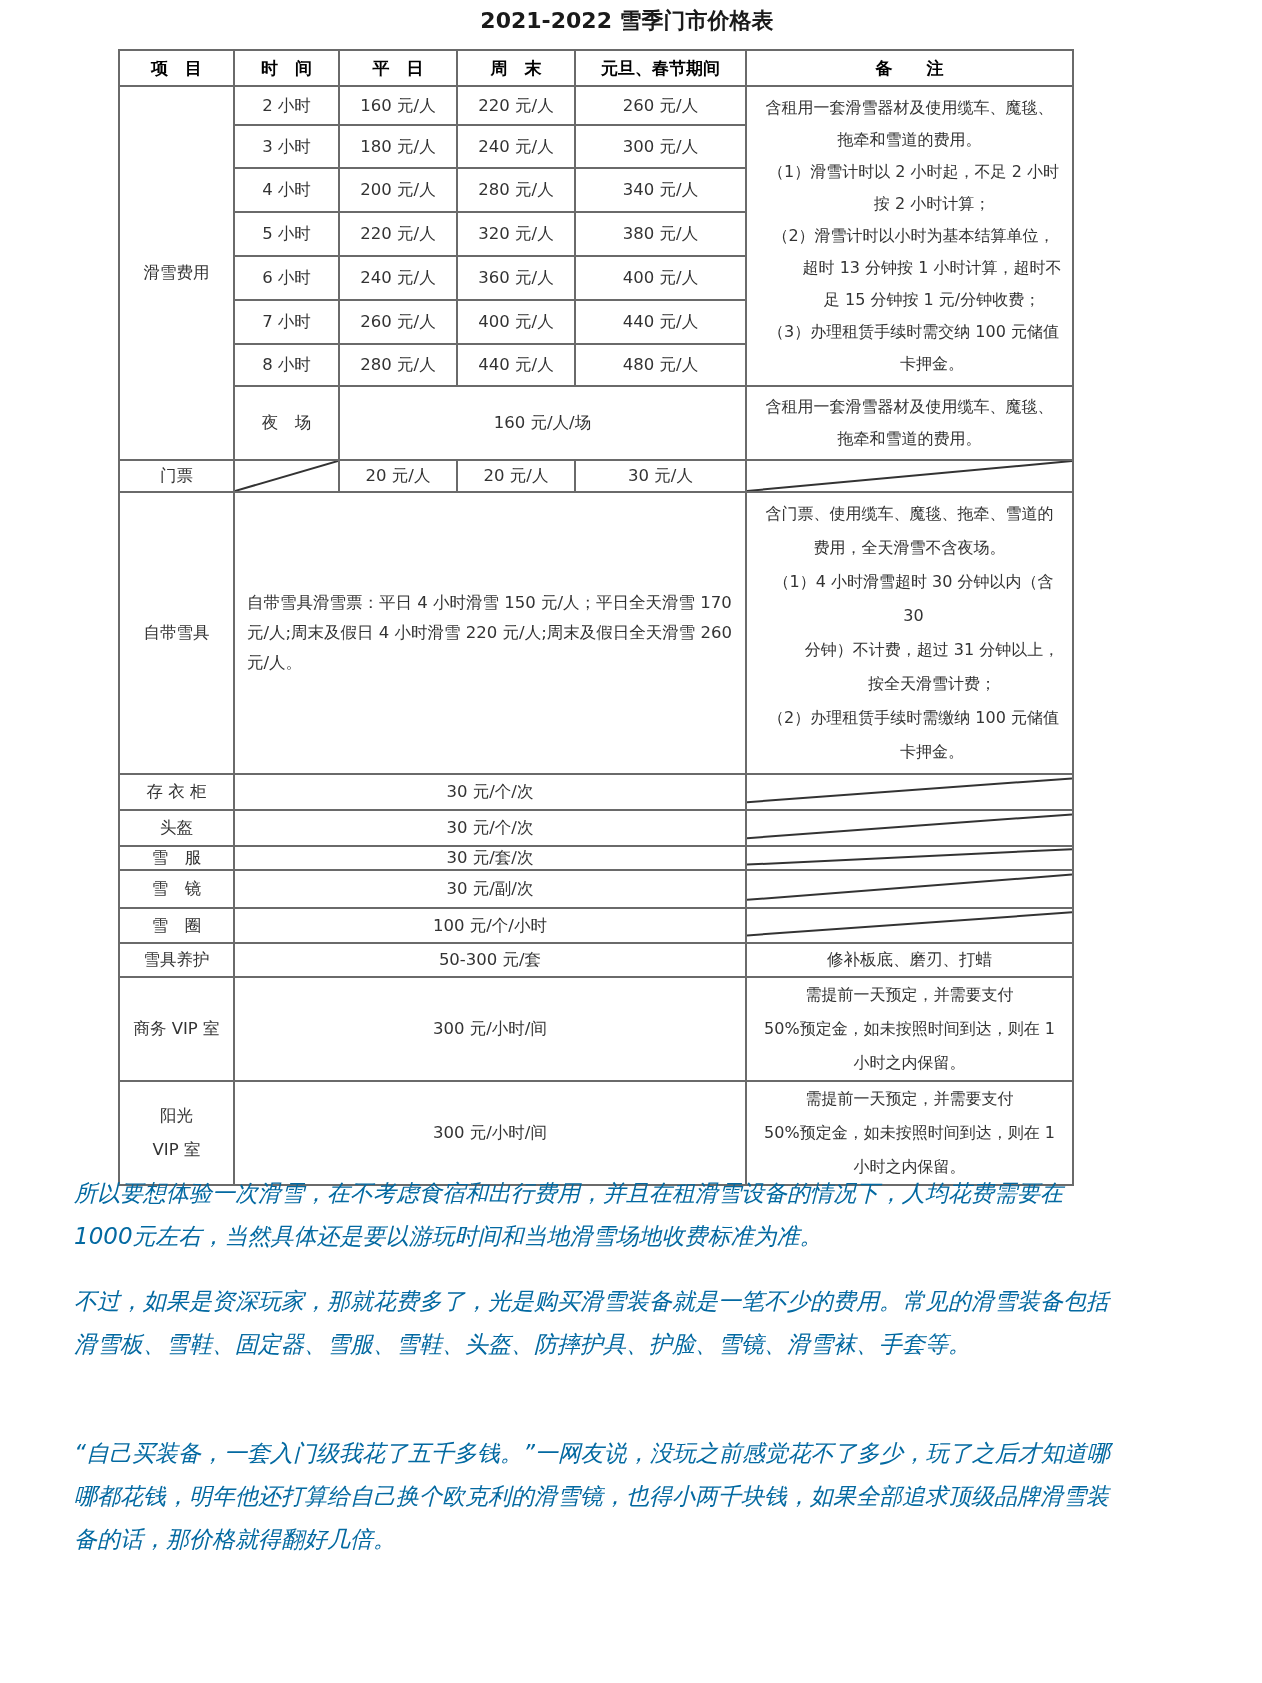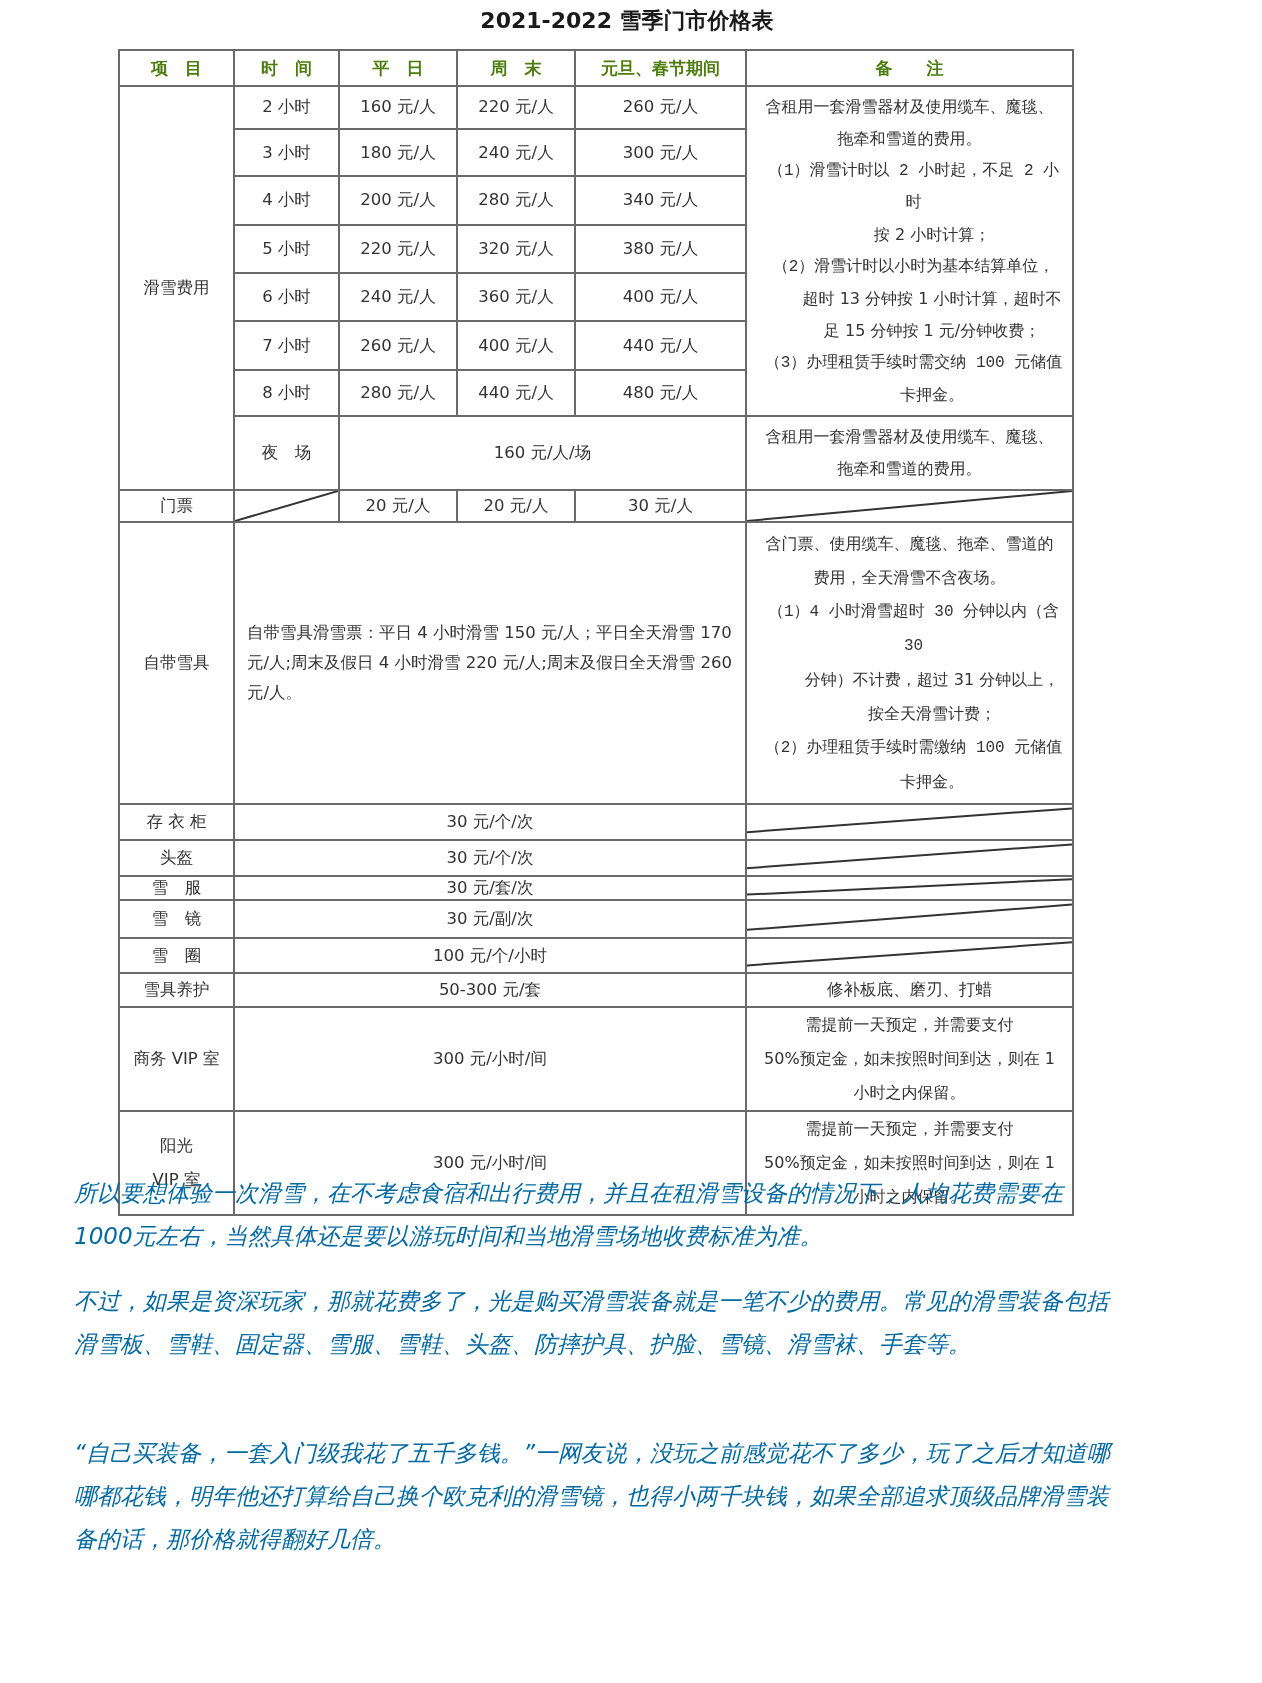--- a/index.html
+++ b/index.html
@@ -4,23 +4,23 @@
 <style>
   html, body { margin: 0; padding: 0; background: #ffffff; }
   body { width: 1262px; height: 1683px; position: relative; overflow: hidden;
          font-family: "DejaVu Sans", "Liberation Sans", sans-serif; color: #222; }
   .title { position: absolute; left: 0; width: 1190px; top: 6px; text-align: center;
            font-size: 22px; font-weight: bold; color: #1a1a1a; letter-spacing: 0px; padding-left: 32px; }
   table.price { position: absolute; left: 118px; top: 49px; width: 954px;
                 border-collapse: collapse; table-layout: fixed; font-size: 16.5px; color: #333; }
   table.price td, table.price th { border: 2px solid #6a6a6a; padding: 0; text-align: center;
                 vertical-align: middle; font-weight: normal; }
-  table.price th { font-weight: bold; font-size: 17px; height: 34px; color: #4d7c0f; }
+  table.price th { font-weight: bold; font-size: 17px; height: 34px; color: #000000; }
   .note { text-align: center; padding: 4px 8px !important; line-height: 32px; font-size: 16px; }
-  .note .ind1 { padding-left: 8px; font-family: Liberation Mono, monospace; }
+  .note .ind1 { padding-left: 8px; }
   .note .ind2 { padding-left: 45px; }
   .slash { position: relative; }
   .slash svg { position: absolute; left: 0; top: 0; width: 100%; height: 100%; }
   .self { text-align: left !important; padding: 0 12px !important; line-height: 30px; font-size: 16.5px; }
   .para { position: absolute; left: 74px; width: 1040px; font-size: 23px; line-height: 43px; color: #0369a1; margin: 0; font-style: italic; }
 </style>
 </head>
 <body>
 
 <div class="title">2021-2022 雪季门市价格表</div>

